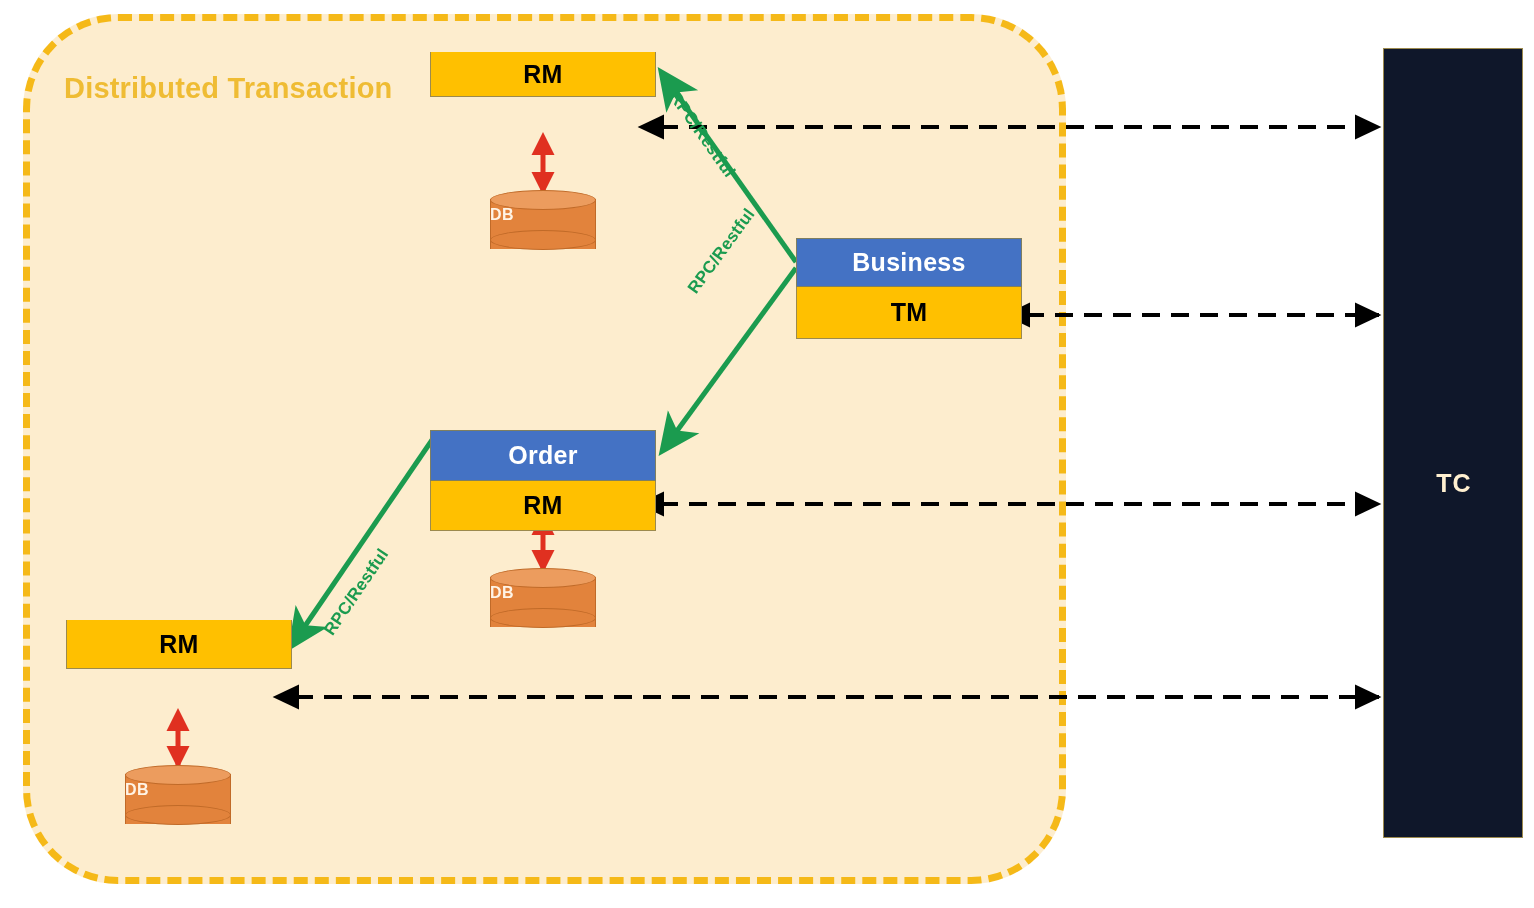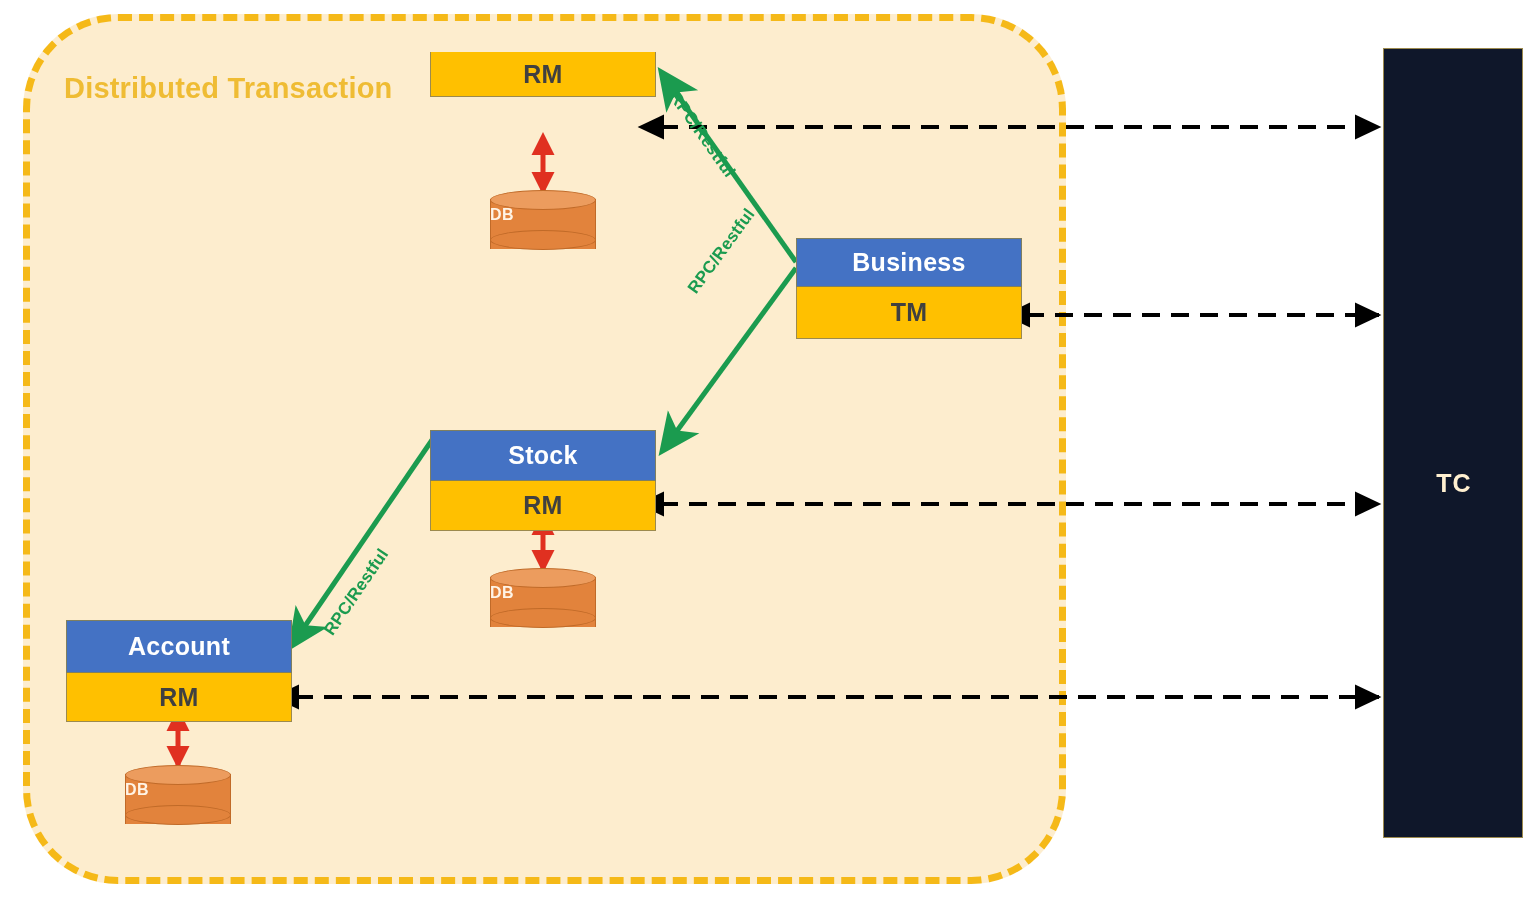--- a/index.html
+++ b/index.html
@@ -66,21 +66,21 @@
     align-items: center;
     justify-content: center;
     letter-spacing: 0.3px;
   }
   .node-role {
     box-sizing: border-box;
     width: 100%;
     background: #FFC000;
     border: 1px solid #9C8A4E;
     border-top: none;
-    color: #404040;
+    color: #000000;
     font-size: 25px;
     font-weight: bold;
     display: flex;
     align-items: center;
     justify-content: center;
     letter-spacing: 0.3px;
   }
   
   .db {
     position: absolute;
@@ -224,26 +224,25 @@
   <div class="node" style="left:422px; top:52px; width:226px;">
     <div class="node-role" style="height:45px;">RM</div>
   </div>
 
   <div class="node" style="left:788px; top:238px; width:226px;">
     <div class="node-title" style="height:49px;">Business</div>
     <div class="node-role" style="height:52px;">TM</div>
   </div>
 
   <div class="node" style="left:422px; top:430px; width:226px;">
-    <div class="node-title" style="height:51px;">Stock</div>
+    <div class="node-title" style="height:51px;">Order</div>
     <div class="node-role" style="height:50px;">RM</div>
   </div>
 
   <div class="node" style="left:58px; top:620px; width:226px;">
-    <div class="node-title" style="height:53px;">Account</div>
     <div class="node-role" style="height:49px;">RM</div>
   </div>
 
   <div class="db" style="left:482px; top:190px;">
     <div class="db-body"></div>
     <div class="db-bottom"></div>
     <div class="db-top"></div>
     <div class="db-label">DB</div>
   </div>
 

